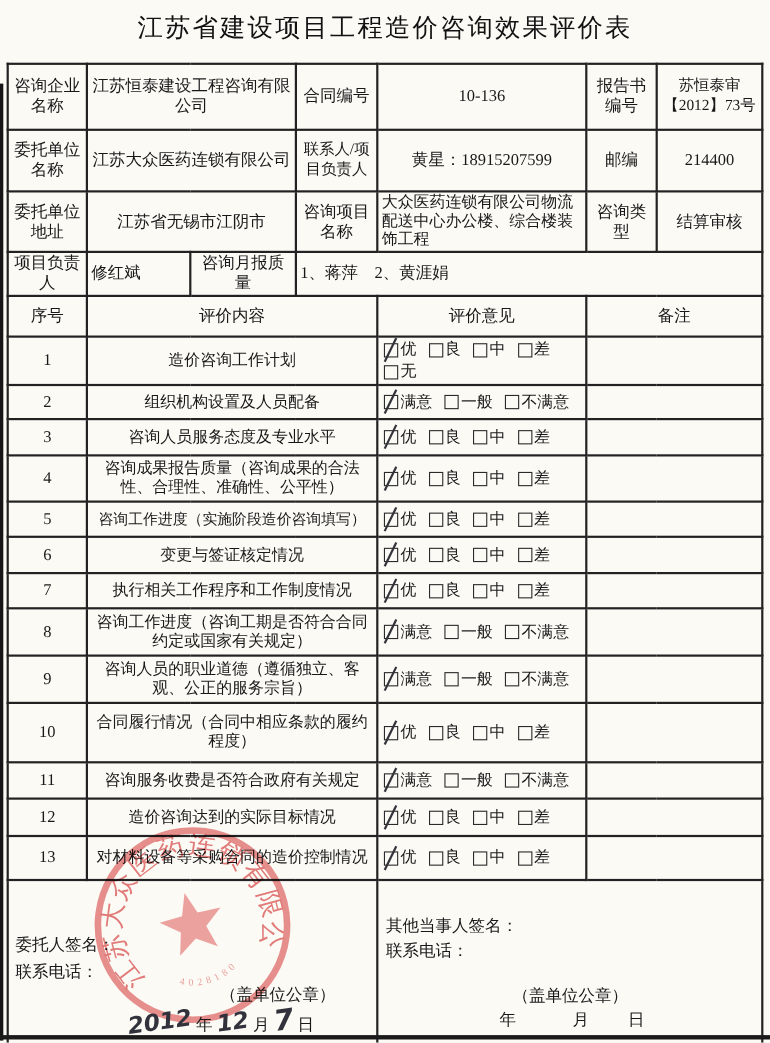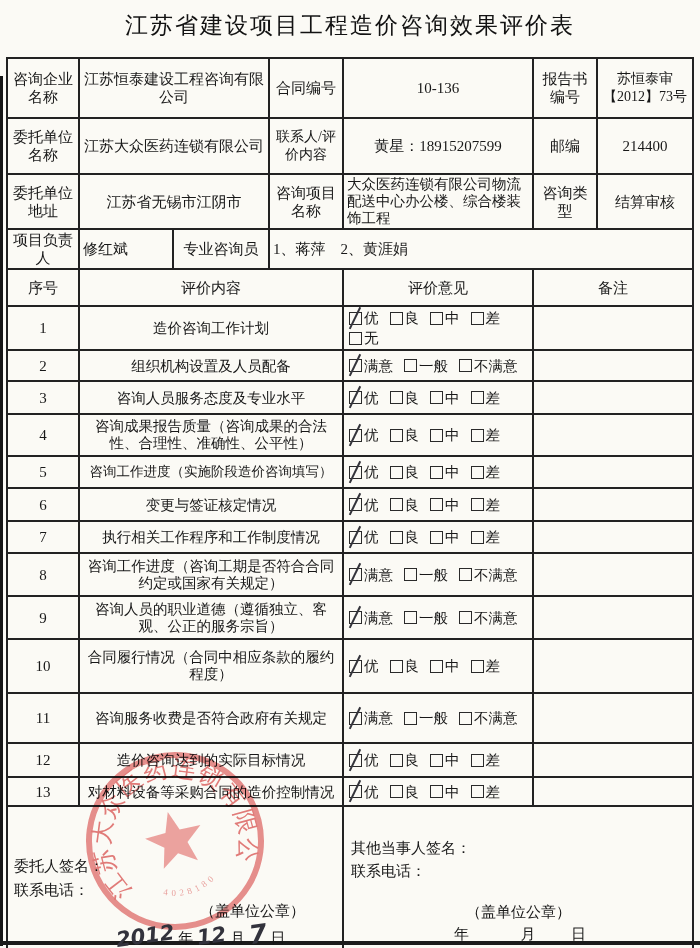--- a/index.html
+++ b/index.html
@@ -51,39 +51,39 @@
       <td colspan="2">江苏恒泰建设工程咨询有限公司</td>
       <td>合同编号</td>
       <td>10-136</td>
       <td>报告书编号</td>
       <td style="font-size:14px">苏恒泰审【2012】73号</td>
     </tr>
 
     <tr style="height:56px">
       <td>委托单位名称</td>
       <td colspan="2">江苏大众医药连锁有限公司</td>
-      <td style="font-size:14px">联系人/评价内容</td>
+      <td style="font-size:14px">联系人/项目负责人</td>
       <td>黄星：18915207599</td>
       <td>邮编</td>
       <td>214400</td>
     </tr>
 
     <tr style="height:54px">
       <td>委托单位地址</td>
       <td colspan="2">江苏省无锡市江阴市</td>
       <td>咨询项目名称</td>
       <td class="left" style="font-size:14.5px;line-height:17px">大众医药连锁有限公司物流配送中心办公楼、综合楼装饰工程</td>
       <td>咨询类型</td>
       <td>结算审核</td>
     </tr>
 
     <tr style="height:36px">
       <td>项目负责人</td>
       <td class="left">修红斌</td>
-      <td>专业咨询员</td>
+      <td>咨询月报质量</td>
       <td colspan="4" class="left">1、蒋萍　2、黄涯娟</td>
     </tr>
 
     <tr style="height:37px">
       <td>序号</td>
       <td colspan="3">评价内容</td>
       <td>评价意见</td>
       <td colspan="2">备注</td>
     </tr>
 
@@ -322,21 +322,21 @@
                 <span class="olb">中</span>
               </span>
               <span class="opt">
                 <span class="box"></span>
                 <span class="olb">差</span>
               </span>
             </div>
           </td>
       <td colspan="2" class="remark"></td>
     </tr>
-    <tr style="height:50px">
+    <tr style="height:33px">
       <td>11</td>
       <td colspan="3" class="content">咨询服务收费是否符合政府有关规定</td>
       <td class="opts-cell">
             <div class="opts">
               <span class="opt checked">
                 <span class="box"></span>
                 <span class="olb">满意</span>
               </span>
               <span class="opt">
                 <span class="box"></span>
@@ -368,21 +368,21 @@
                 <span class="olb">中</span>
               </span>
               <span class="opt">
                 <span class="box"></span>
                 <span class="olb">差</span>
               </span>
             </div>
           </td>
       <td colspan="2" class="remark"></td>
     </tr>
-    <tr style="height:29px">
+    <tr style="height:40px">
       <td>13</td>
       <td colspan="3" class="content">对材料设备等采购合同的造价控制情况</td>
       <td class="opts-cell">
             <div class="opts">
               <span class="opt checked">
                 <span class="box"></span>
                 <span class="olb">优</span>
               </span>
               <span class="opt">
                 <span class="box"></span>

